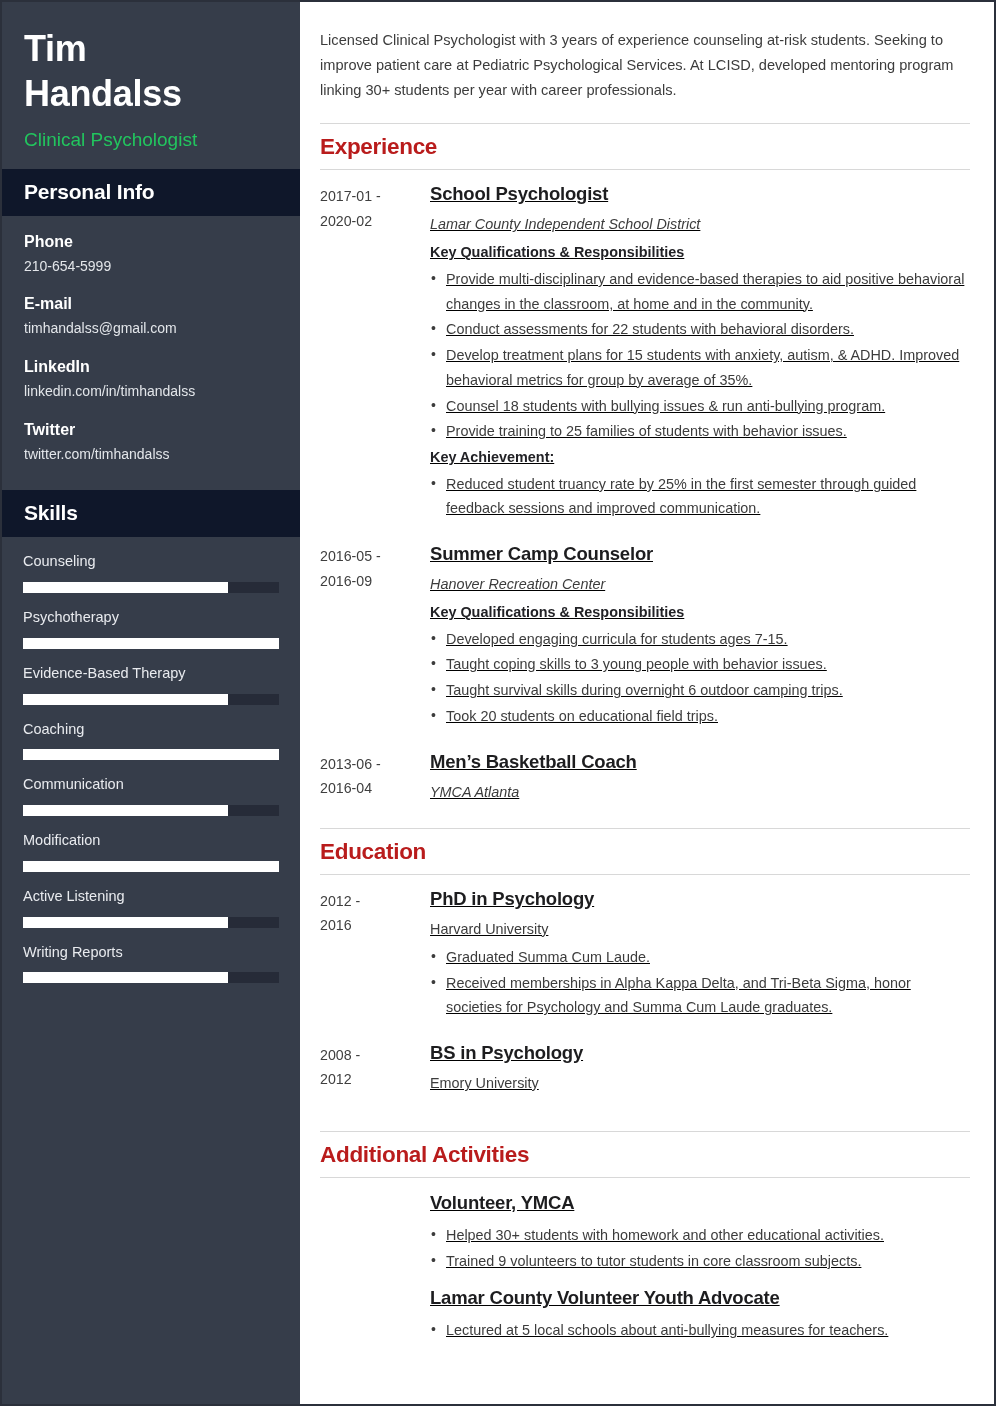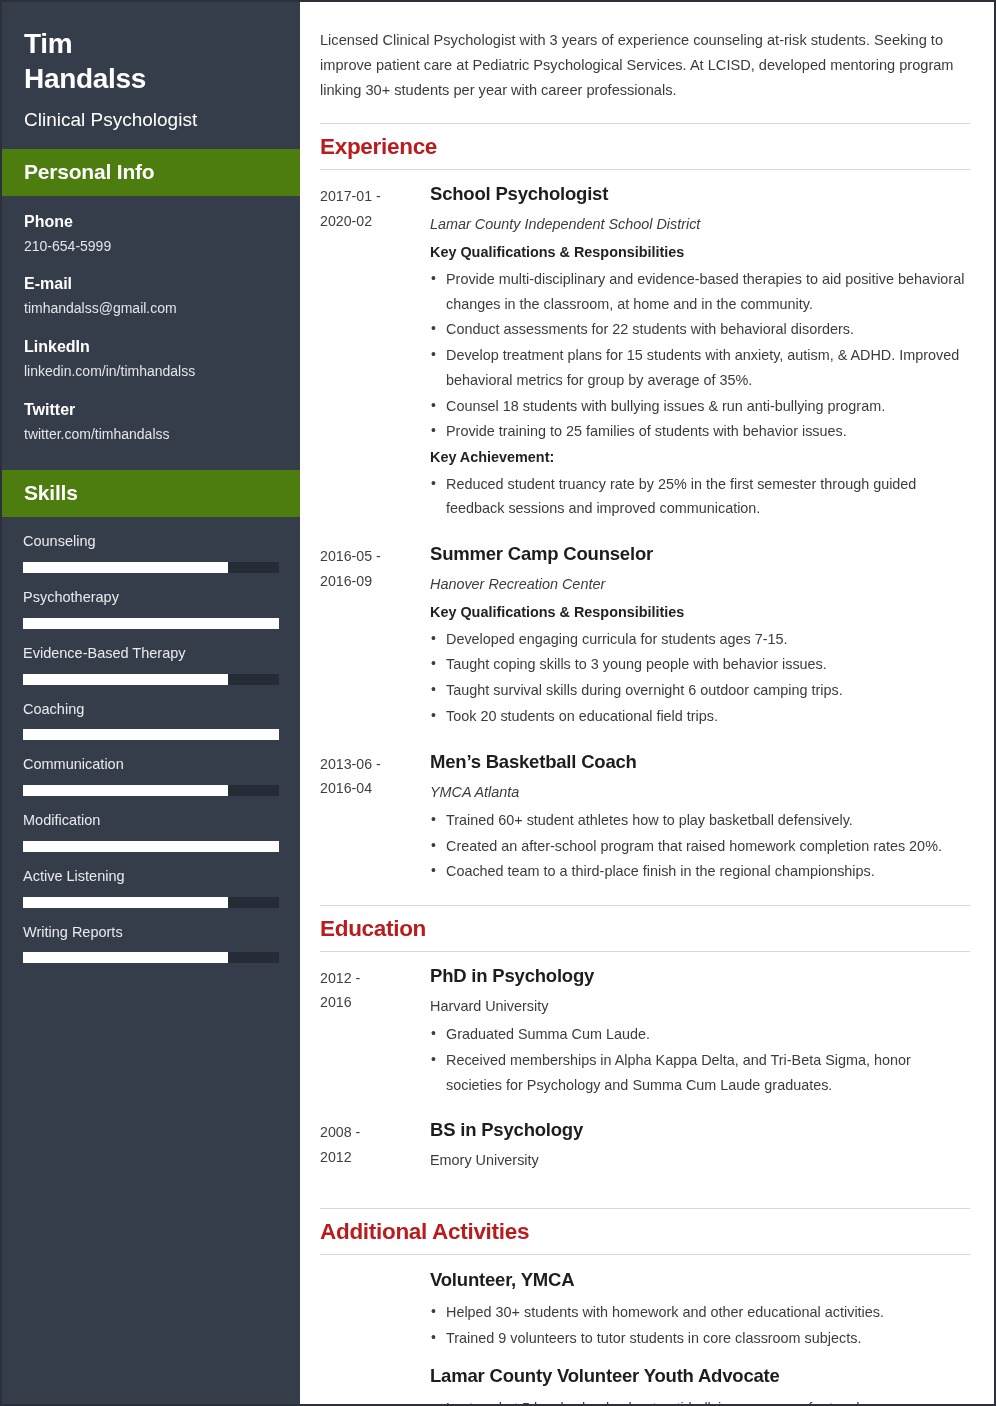--- a/index.html
+++ b/index.html
@@ -27,36 +27,36 @@
     width: 298px;
     flex: 0 0 298px;
     background: #363d4a;
     color: #ffffff;
     box-sizing: border-box;
   }
   .sb-head {
     padding: 24px 22px 16px 22px;
   }
   .sb-name {
-    font-size: 28px;
+    font-size: 36px;
     font-weight: bold;
     line-height: 1.25;
     letter-spacing: -0.3px;
     color: #ffffff;
     margin: 0;
   }
   .sb-title {
     font-size: 19px;
     font-weight: normal;
-    color: #ffffff;
+    color: #22c55e;
     margin-top: 12px;
     line-height: 1.3;
   }
   .sb-section-band {
-    background: #4d7c0f;
+    background: #0f172a;
     padding: 11px 22px 12px 22px;
   }
   .sb-section-band h2 {
     margin: 0;
     font-size: 21px;
     font-weight: bold;
     color: #ffffff;
     letter-spacing: -0.2px;
   }
   .sb-body {
@@ -136,20 +136,21 @@
     flex: 0 0 110px;
     width: 110px;
     font-size: 14.2px;
     color: #3f3f3f;
     line-height: 1.72;
     padding-top: 2px;
   }
   .entry-body {
     flex: 1 1 auto;
     min-width: 0;
+    text-decoration: underline;
   }
   .entry-role {
     font-size: 18.5px;
     font-weight: bold;
     color: #1d1d1f;
     line-height: 1.35;
     margin: 0 0 6px 0;
     letter-spacing: -0.2px;
   }
   .entry-org {
@@ -351,25 +352,20 @@
       <div class="spacer-sm"></div>
 
       <div class="entry">
         <div class="entry-dates">
           <div>2013-06 -</div>
           <div>2016-04</div>
         </div>
         <div class="entry-body">
           <h3 class="entry-role">Men’s Basketball Coach</h3>
           <div class="entry-org">YMCA Atlanta</div>
-          <ul class="bullets">
-            <li>Trained 60+ student athletes how to play basketball defensively.</li>
-            <li>Created an after-school program that raised homework completion rates 20%.</li>
-            <li>Coached team to a third-place finish in the regional championships.</li>
-          </ul>
         </div>
       </div>
     </section>
 
     <div class="spacer-sm"></div>
 
     <section class="section">
       <h2 class="section-title">Education</h2>
 
       <div class="entry">

